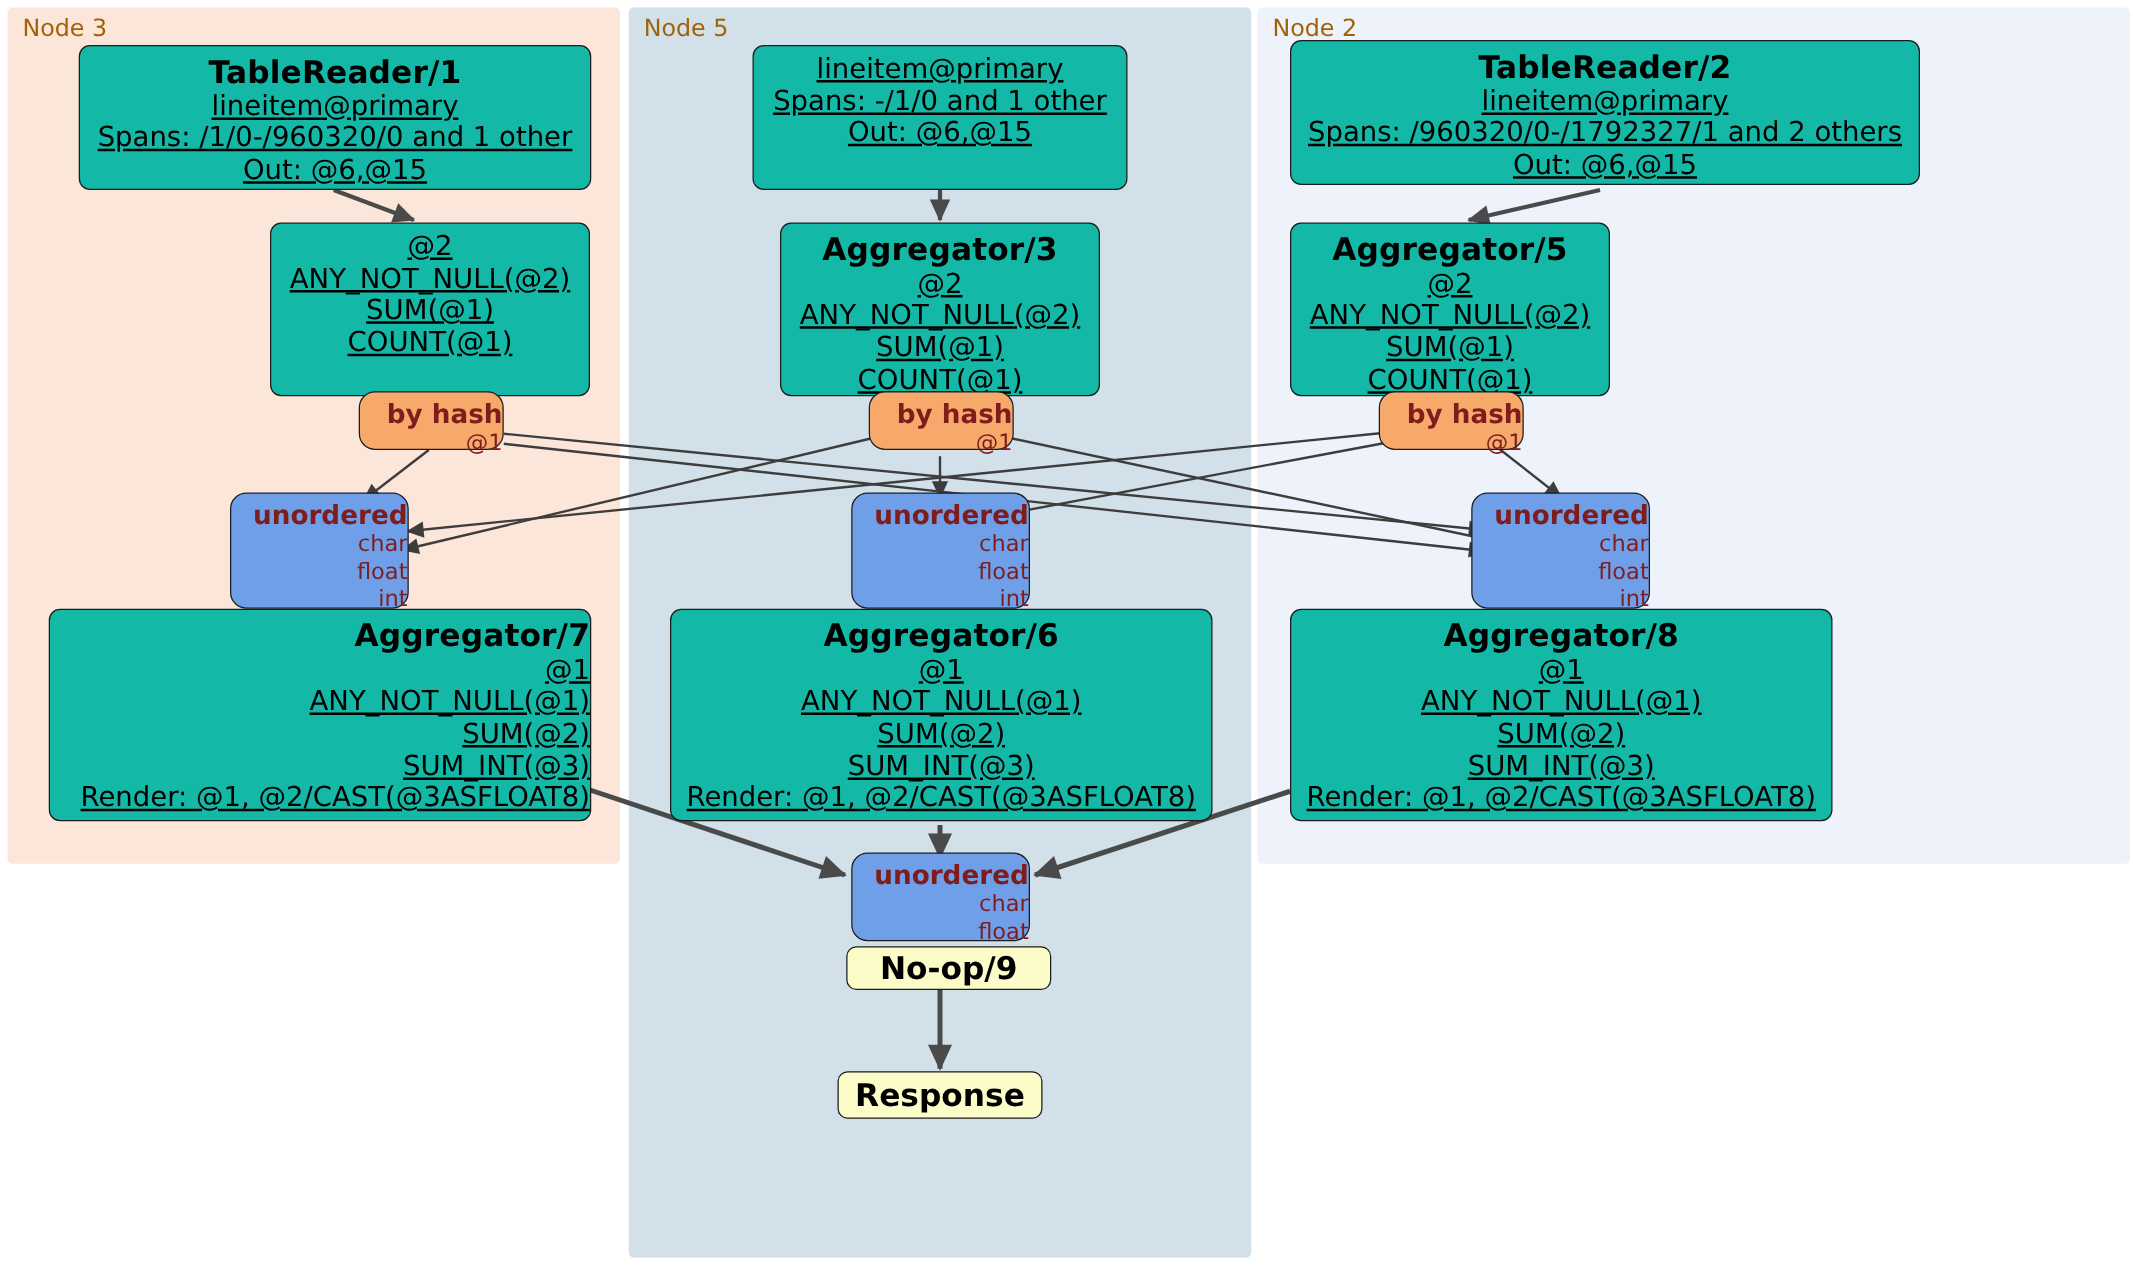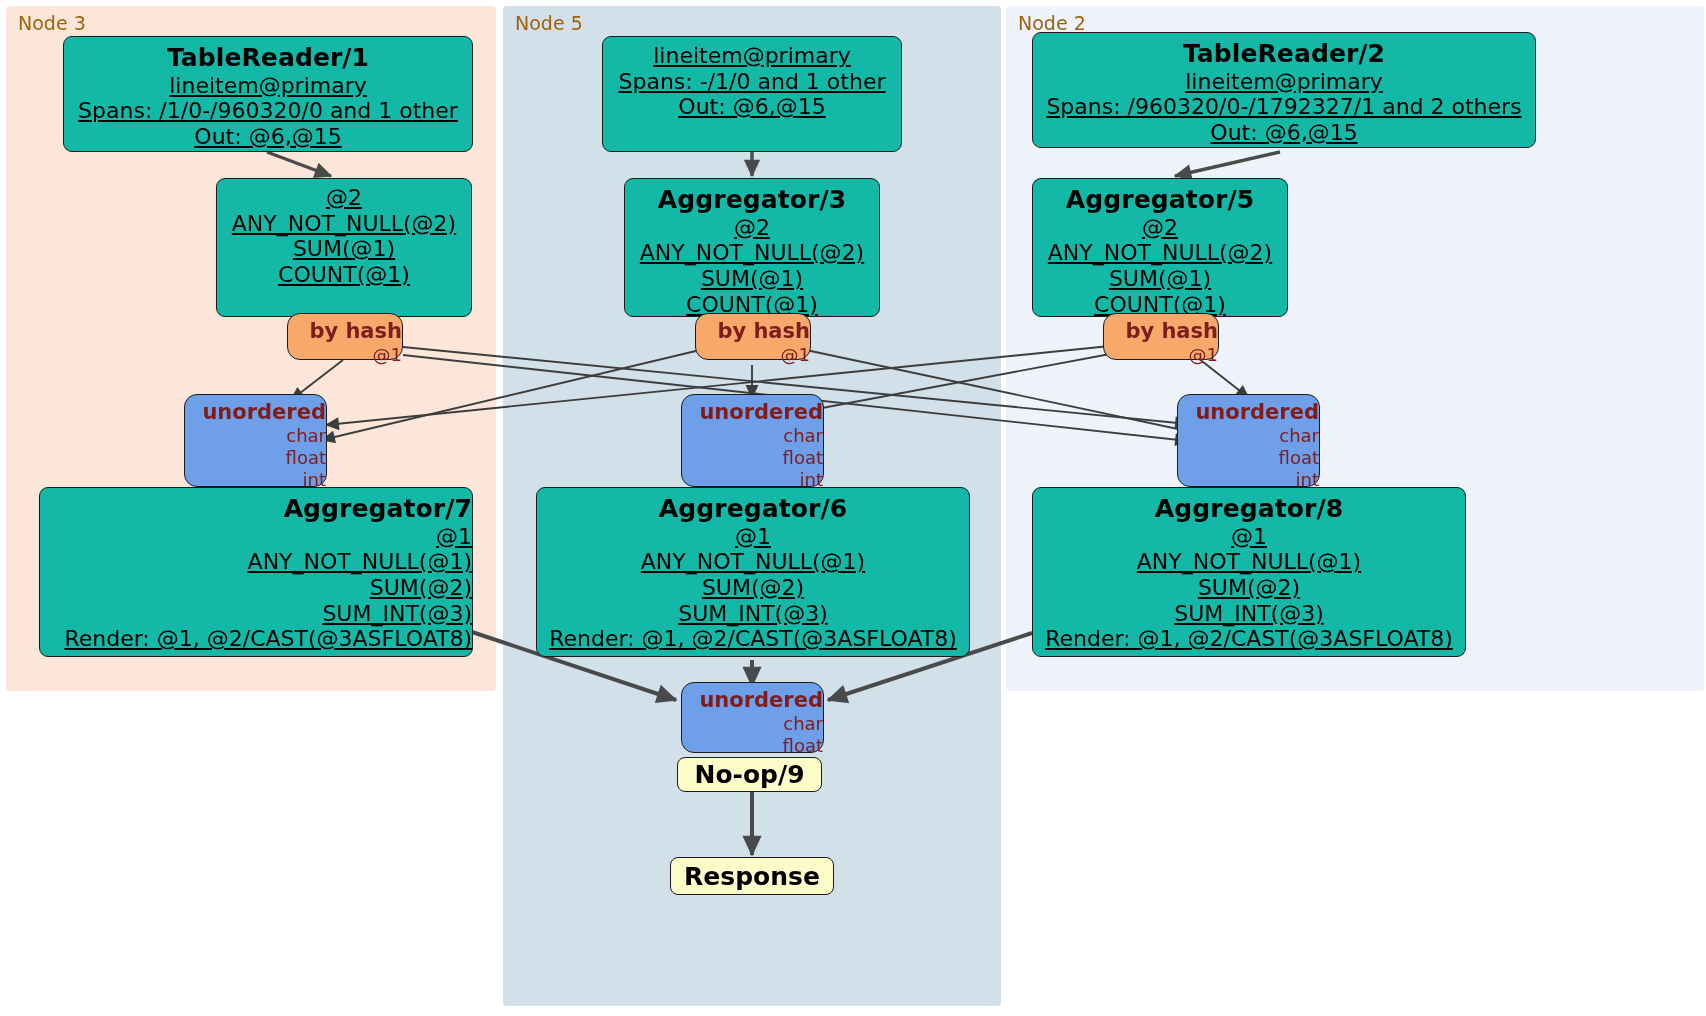--- a/index.html
+++ b/index.html
@@ -217,21 +217,21 @@
     <div class="ln">SUM_INT(@3)</div>
     <div class="ln">Render: @1, @2/CAST(@3ASFLOAT8)</div>
   </div>
 
   <div class="router unord z-hi" style="left:681px;top:682px;width:143px;height:71px;">
     <div class="rttl">unordered</div>
     <div class="rln">char</div>
     <div class="rln">float</div>
   </div>
 
-  <div class="noop z-hi" style="left:677px;top:757px;width:145px;height:35px;">
+  <div class="noop z-hi" style="left:677px;top:757px;width:164px;height:35px;">
     <span>No-op/9</span>
   </div>
 
   <div class="response z-hi" style="left:670px;top:857px;width:164px;height:38px;">
     <span>Response</span>
   </div>
 
 </div>
 
 </body></html>

